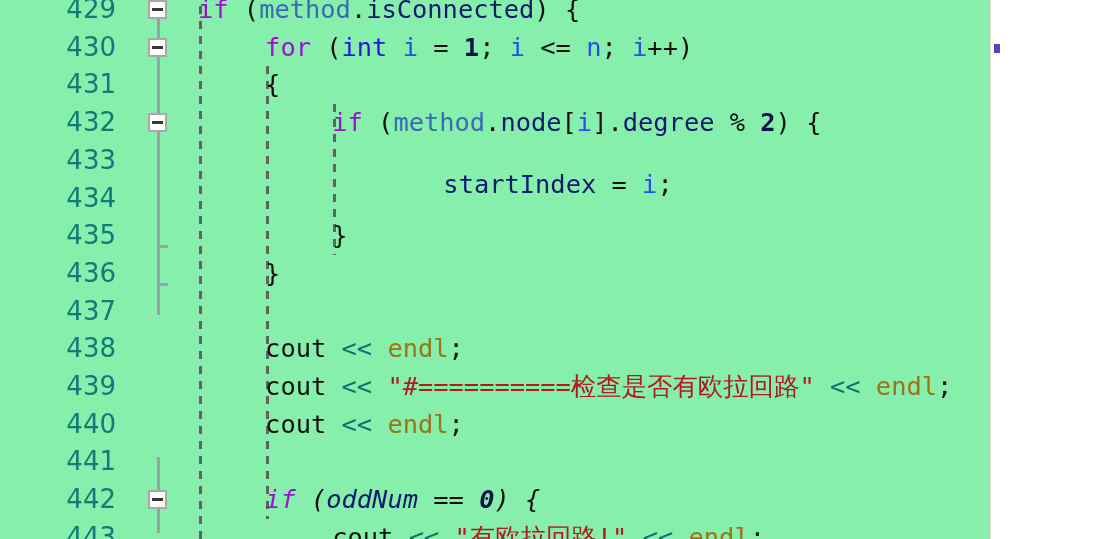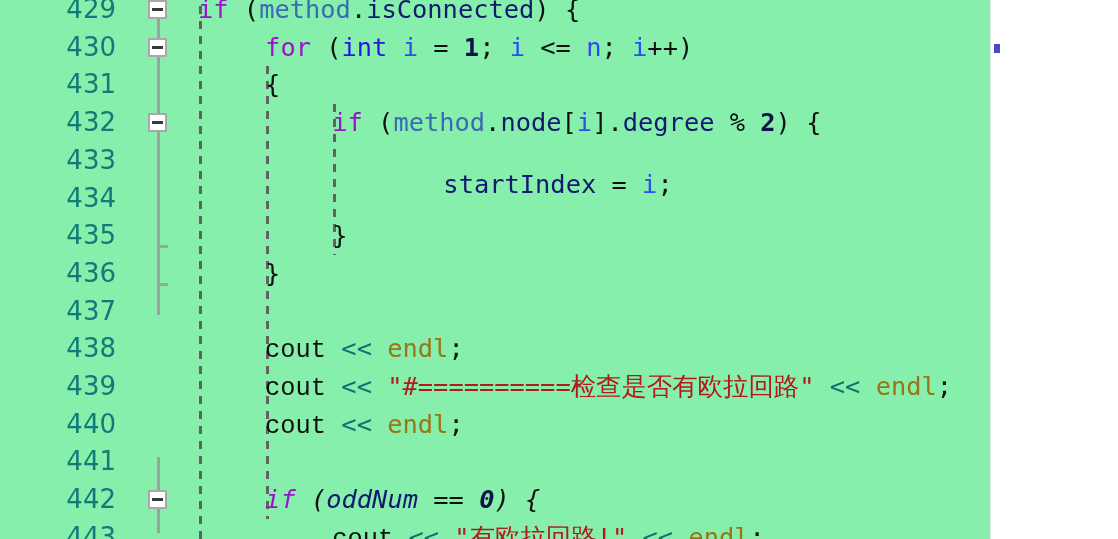--- a/index.html
+++ b/index.html
@@ -107,21 +107,21 @@
   .line span { white-space: pre; }
 
   
   .kw    { color: #9b13c9; }          
   .type  { color: #2317e0; }          
   .obj   { color: #3b6ab5; }          
   .mem   { color: #121a6e; }          
   .var   { color: #2d4df0; }          
   .num   { color: #12124a; font-weight: bold; }
   .op    { color: #0f7070; }          
-  .std   { color: #111111; font-family: Liberation Mono, monospace; }          
+  .std   { color: #111111; }          
   .endl  { color: #9a7415; }          
   .str   { color: #b01a1a; }          
   .punct { color: #101010; }
 
   
   .scrollbar {
     position: absolute;
     right: 0;
     top: 0;
     width: 17px;

